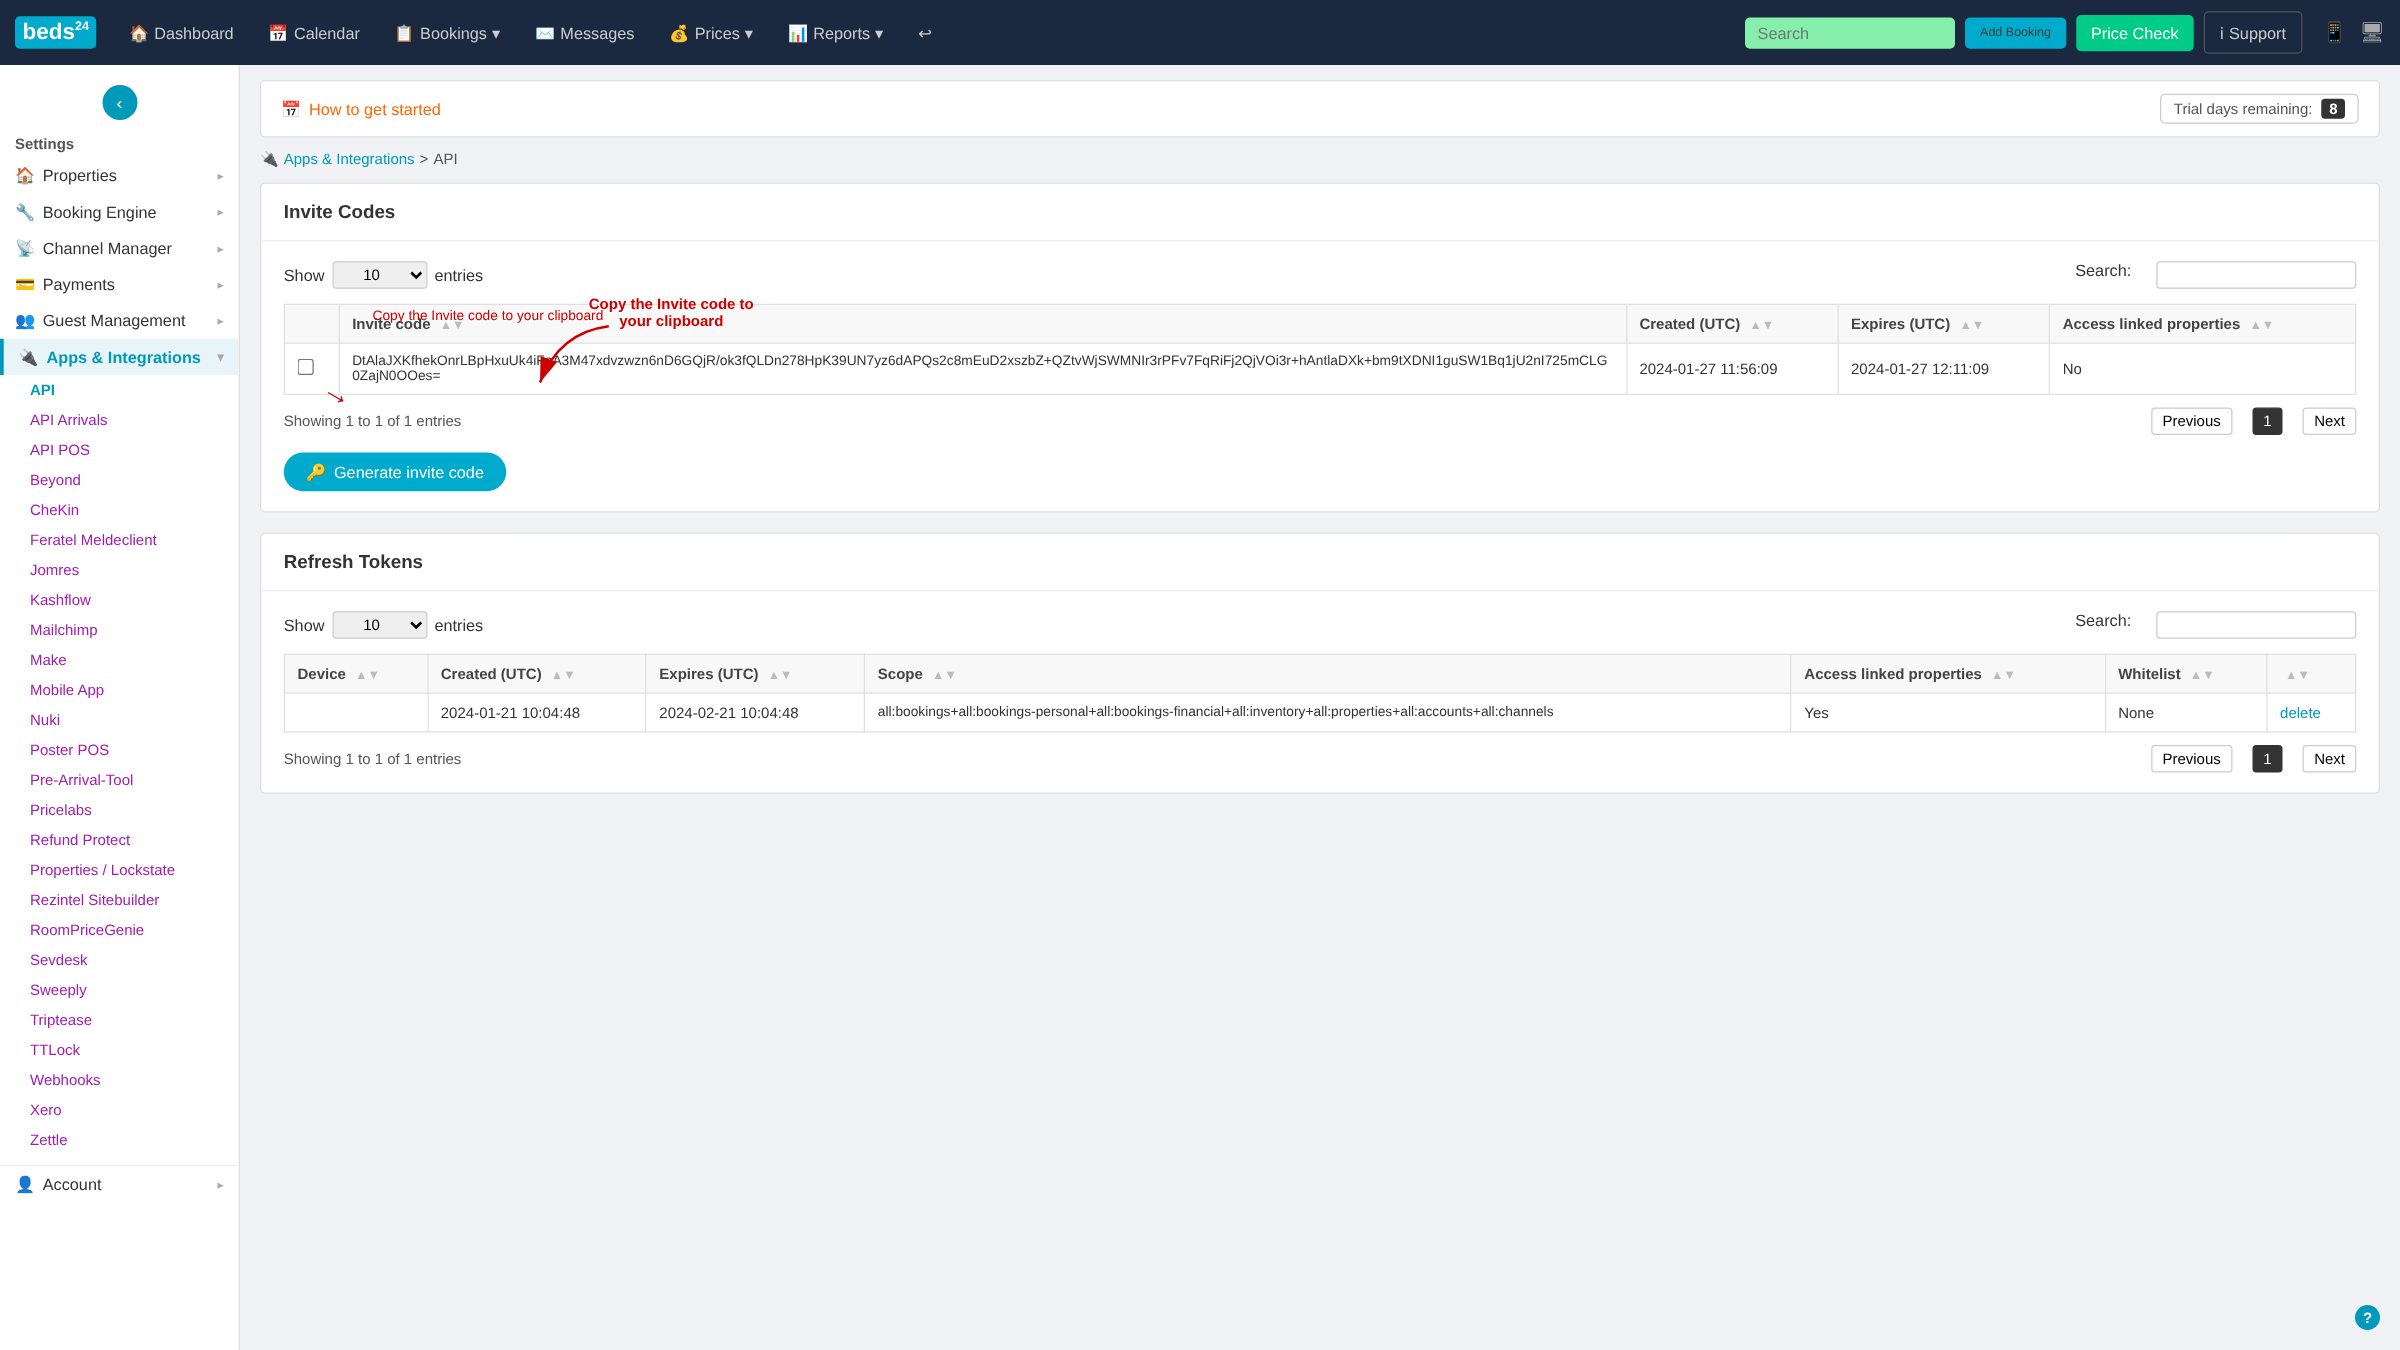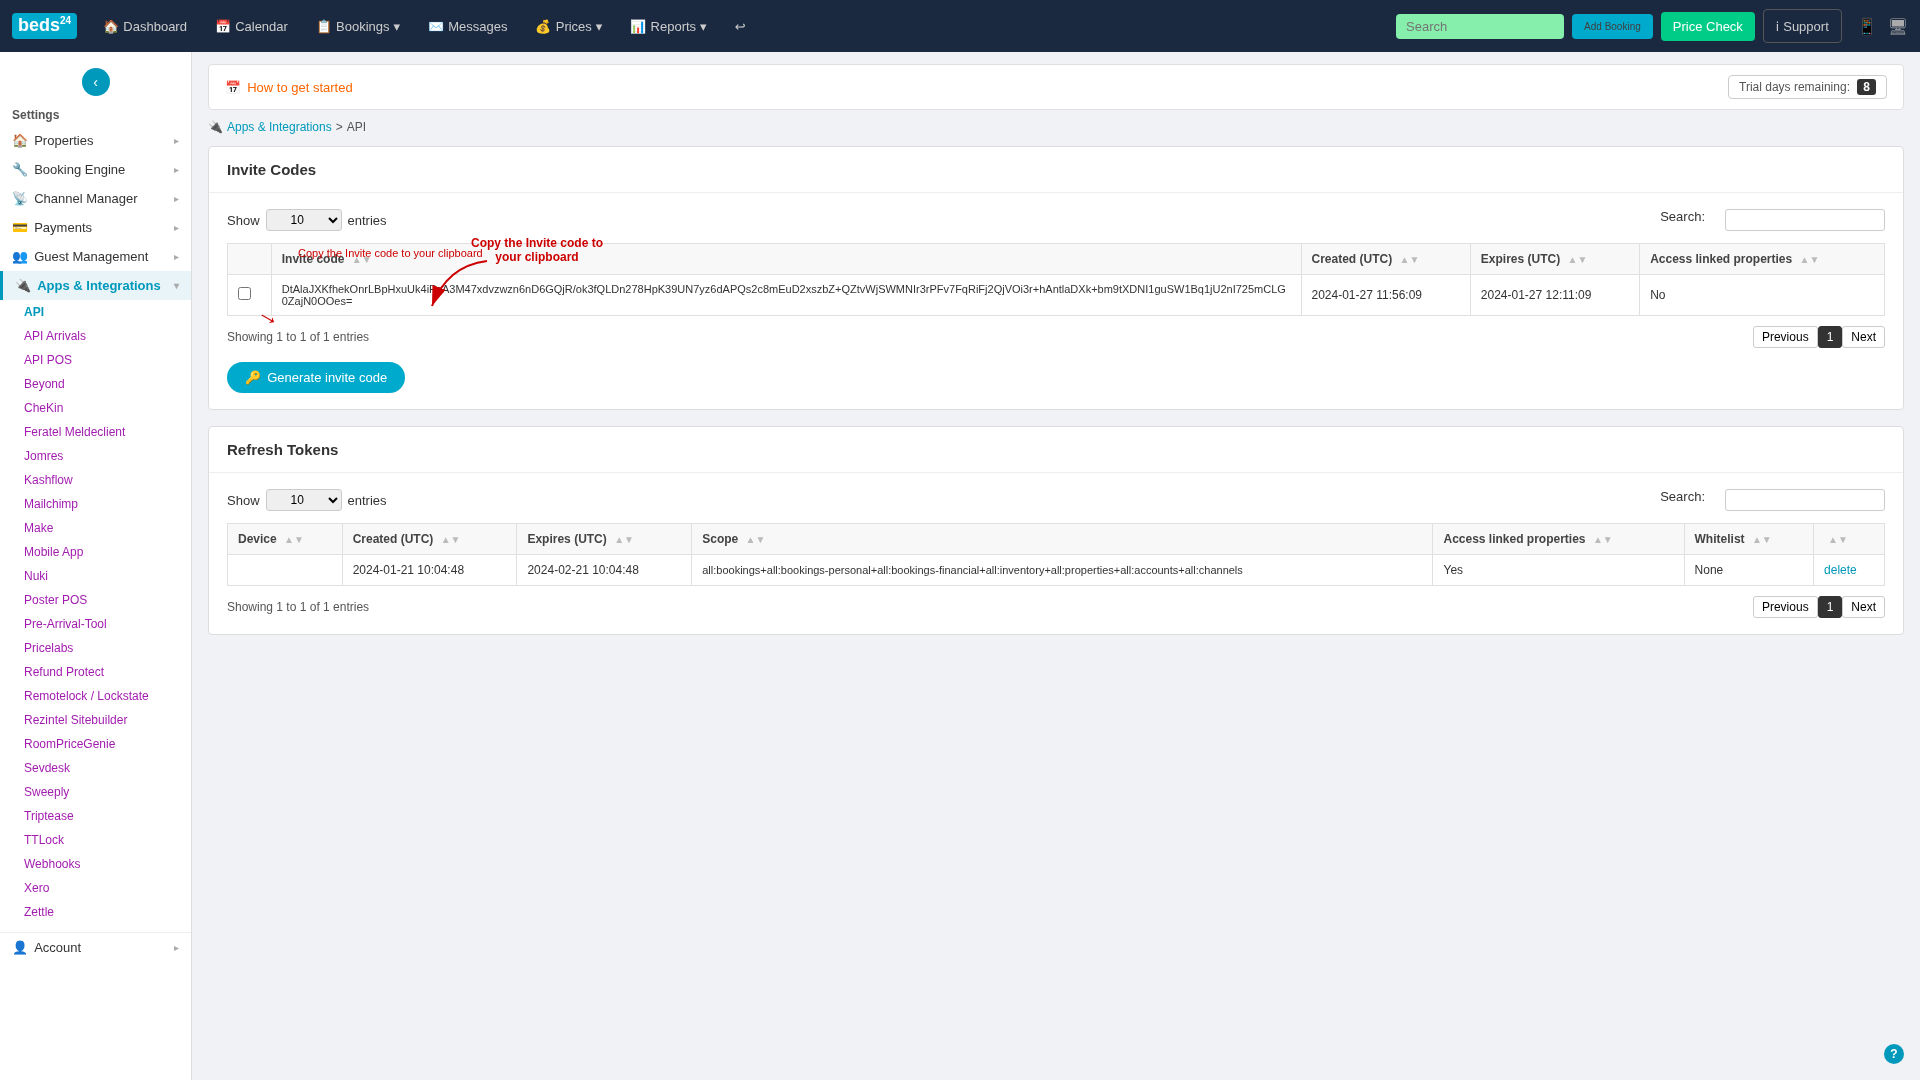--- a/index.html
+++ b/index.html
@@ -309,21 +309,21 @@
     .pagination-row {
       display: flex;
       align-items: center;
       justify-content: space-between;
       margin-top: 10px;
       font-size: 12px;
       color: #555;
     }
     .pagination {
       display: flex;
-      gap: 0;
+      gap: 16px;
     }
     .page-btn {
       border: 1px solid #ccc;
       background: white;
       padding: 3px 8px;
       border-radius: 3px;
       cursor: pointer;
       font-size: 12px;
     }
     .page-btn.active {
@@ -481,21 +481,21 @@
     <div class="sidebar-sub-item">Jomres</div>
     <div class="sidebar-sub-item">Kashflow</div>
     <div class="sidebar-sub-item">Mailchimp</div>
     <div class="sidebar-sub-item">Make</div>
     <div class="sidebar-sub-item">Mobile App</div>
     <div class="sidebar-sub-item">Nuki</div>
     <div class="sidebar-sub-item">Poster POS</div>
     <div class="sidebar-sub-item">Pre-Arrival-Tool</div>
     <div class="sidebar-sub-item">Pricelabs</div>
     <div class="sidebar-sub-item">Refund Protect</div>
-    <div class="sidebar-sub-item">Remotelock / Lockstate</div>
+    <div class="sidebar-sub-item">Properties / Lockstate</div>
     <div class="sidebar-sub-item">Rezintel Sitebuilder</div>
     <div class="sidebar-sub-item">RoomPriceGenie</div>
     <div class="sidebar-sub-item">Sevdesk</div>
     <div class="sidebar-sub-item">Sweeply</div>
     <div class="sidebar-sub-item">Triptease</div>
     <div class="sidebar-sub-item">TTLock</div>
     <div class="sidebar-sub-item">Webhooks</div>
     <div class="sidebar-sub-item">Xero</div>
     <div class="sidebar-sub-item">Zettle</div>
 

